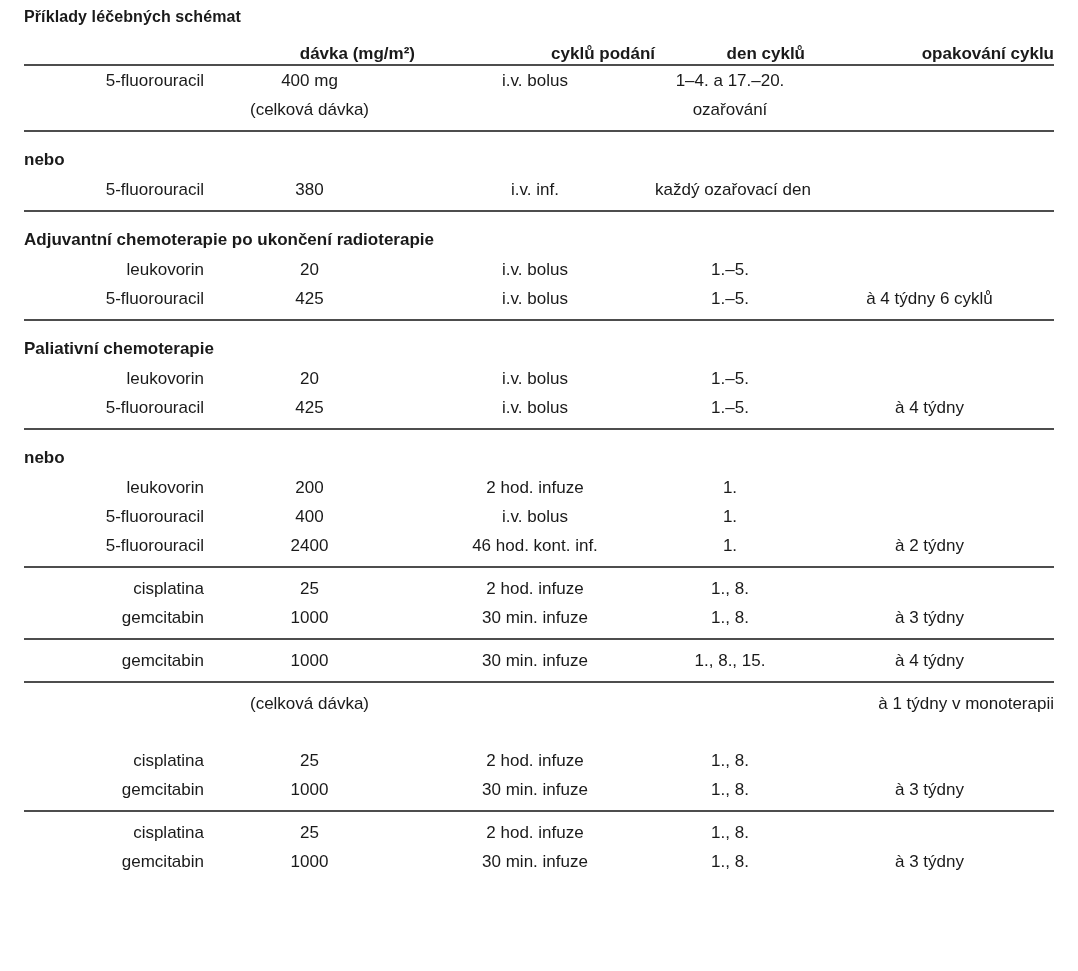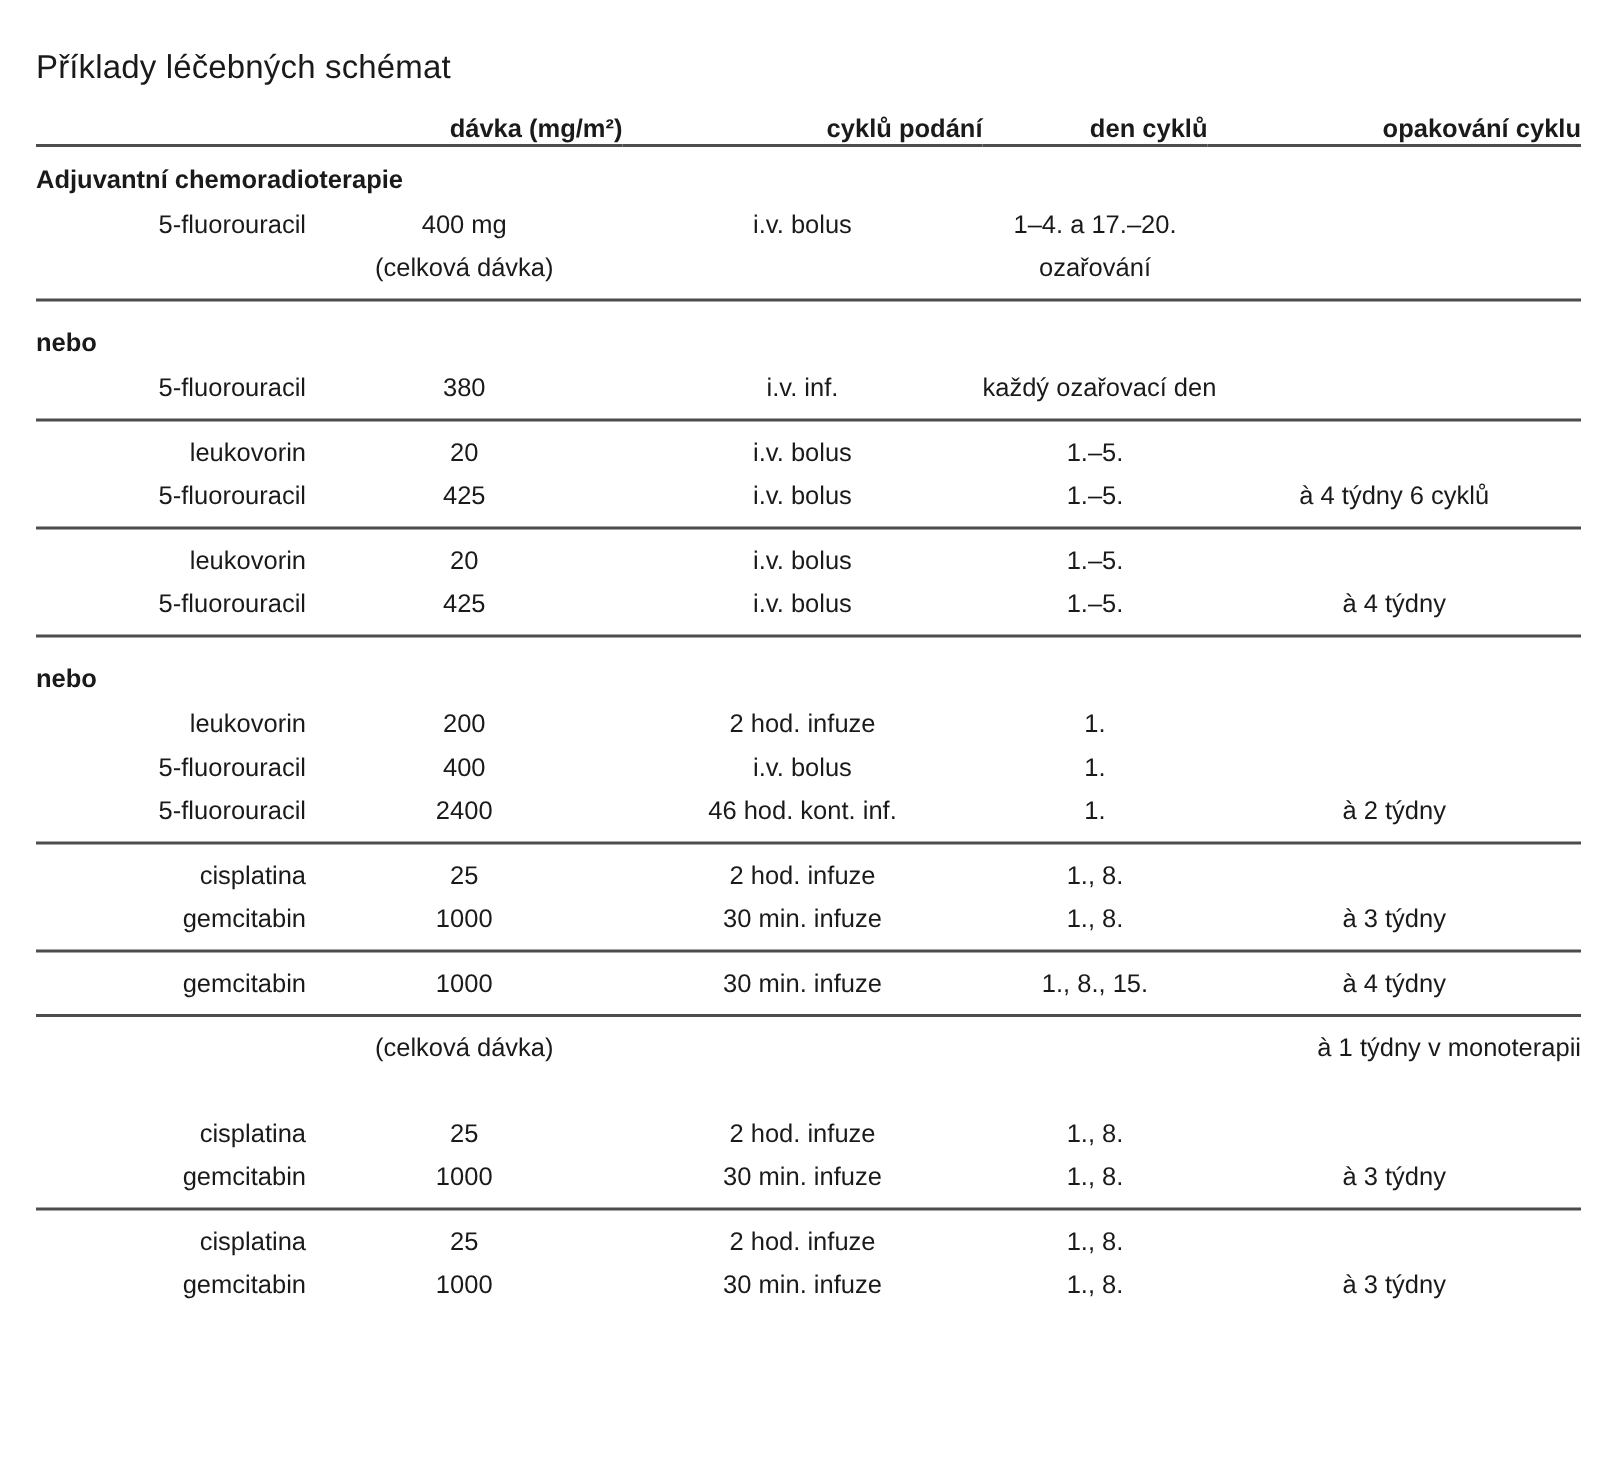--- a/index.html
+++ b/index.html
@@ -11,25 +11,24 @@
   }
   .page {
     width: 1078px;
     height: 971px;
     box-sizing: border-box;
     padding: 6px 24px 0 24px;
     background: #ffffff;
     overflow: hidden;
   }
   .title {
-    font-size: 22px;
-    font-weight: normal;
+    font-size: 16px;
+    font-weight: bold;
     padding: 2px 0 4px 0;
     letter-spacing: 0.1px;
-    margin-top: 24px;
   }
   table.schemes {
     width: 1030px;
     border-collapse: collapse;
     table-layout: fixed;
     font-size: 17px;
   }
   table.schemes th,
   table.schemes td {
     padding: 0;
@@ -87,23 +86,20 @@
     <thead>
       <tr>
         <th class="c0"></th>
         <th class="c1">dávka (mg/m²)</th>
         <th class="c2">cyklů podání</th>
         <th class="c3">den cyklů</th>
         <th class="c4">opakování cyklu</th>
       </tr>
     </thead>
     <tbody id="table-body">
-        <tr class="section-row">
-          <td colspan="5">Adjuvantní chemoradioterapie</td>
-        </tr>
         <tr class="drug-row">
           <td class="c0">5-fluorouracil</td>
           <td class="c1">400 mg</td>
           <td class="c2">i.v. bolus</td>
           <td class="c3">1–4. a 17.–20.</td>
           <td class="c4"></td>
         </tr>
         <tr class="drug-row">
           <td class="c0"></td>
           <td class="c1">(celková dávka)</td>
@@ -124,38 +120,44 @@
           <td class="c1">380</td>
           <td class="c2">i.v. inf.</td>
           <td class="c3">každý ozařovací den</td>
           <td class="c4"></td>
         </tr>
         <tr class="rule-row">
           <td colspan="5">
             <div class="rule"></div>
           </td>
         </tr>
+        <tr class="section-row">
+          <td colspan="5">Adjuvantní chemoterapie po ukončení radioterapie</td>
+        </tr>
         <tr class="drug-row">
           <td class="c0">leukovorin</td>
           <td class="c1">20</td>
           <td class="c2">i.v. bolus</td>
           <td class="c3">1.–5.</td>
           <td class="c4"></td>
         </tr>
         <tr class="drug-row">
           <td class="c0">5-fluorouracil</td>
           <td class="c1">425</td>
           <td class="c2">i.v. bolus</td>
           <td class="c3">1.–5.</td>
           <td class="c4">à 4 týdny 6 cyklů</td>
         </tr>
         <tr class="rule-row">
           <td colspan="5">
             <div class="rule"></div>
           </td>
+        </tr>
+        <tr class="section-row">
+          <td colspan="5">Paliativní chemoterapie</td>
         </tr>
         <tr class="drug-row">
           <td class="c0">leukovorin</td>
           <td class="c1">20</td>
           <td class="c2">i.v. bolus</td>
           <td class="c3">1.–5.</td>
           <td class="c4"></td>
         </tr>
         <tr class="drug-row">
           <td class="c0">5-fluorouracil</td>

